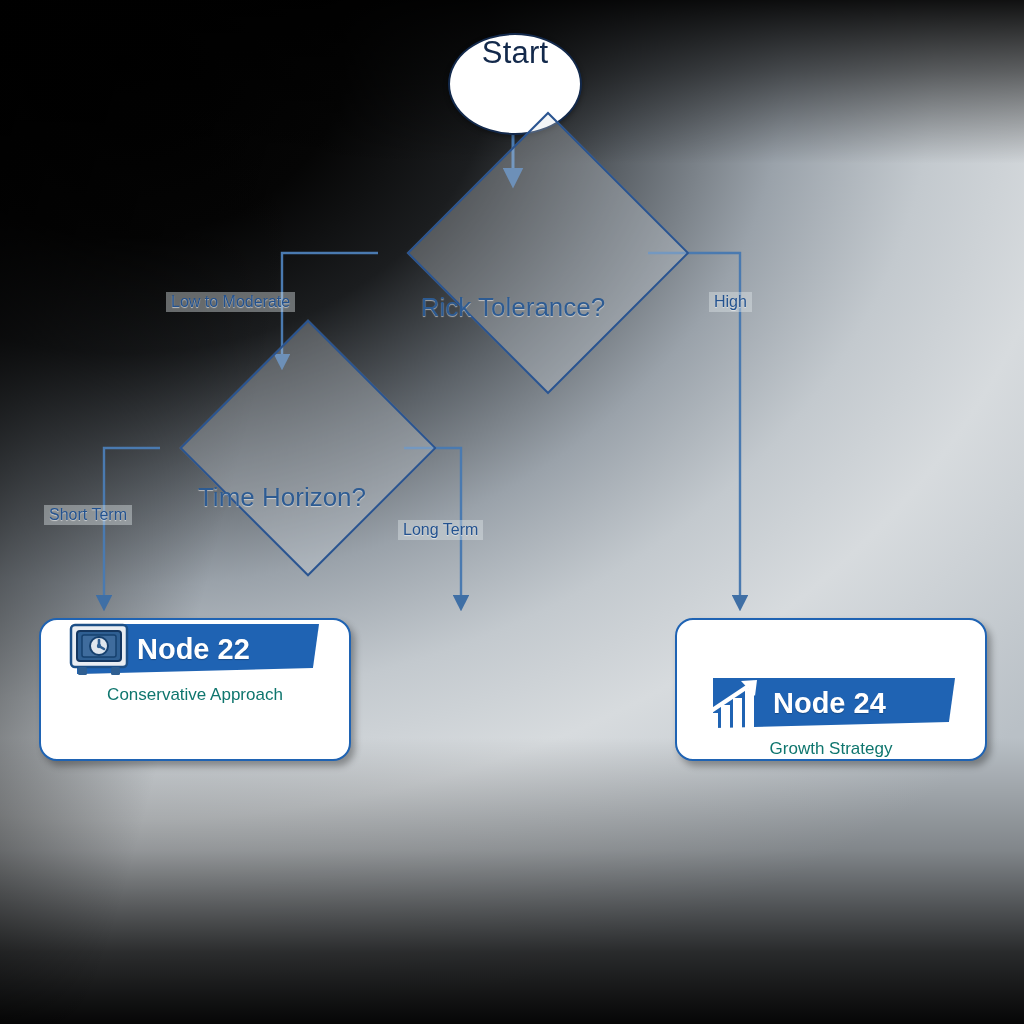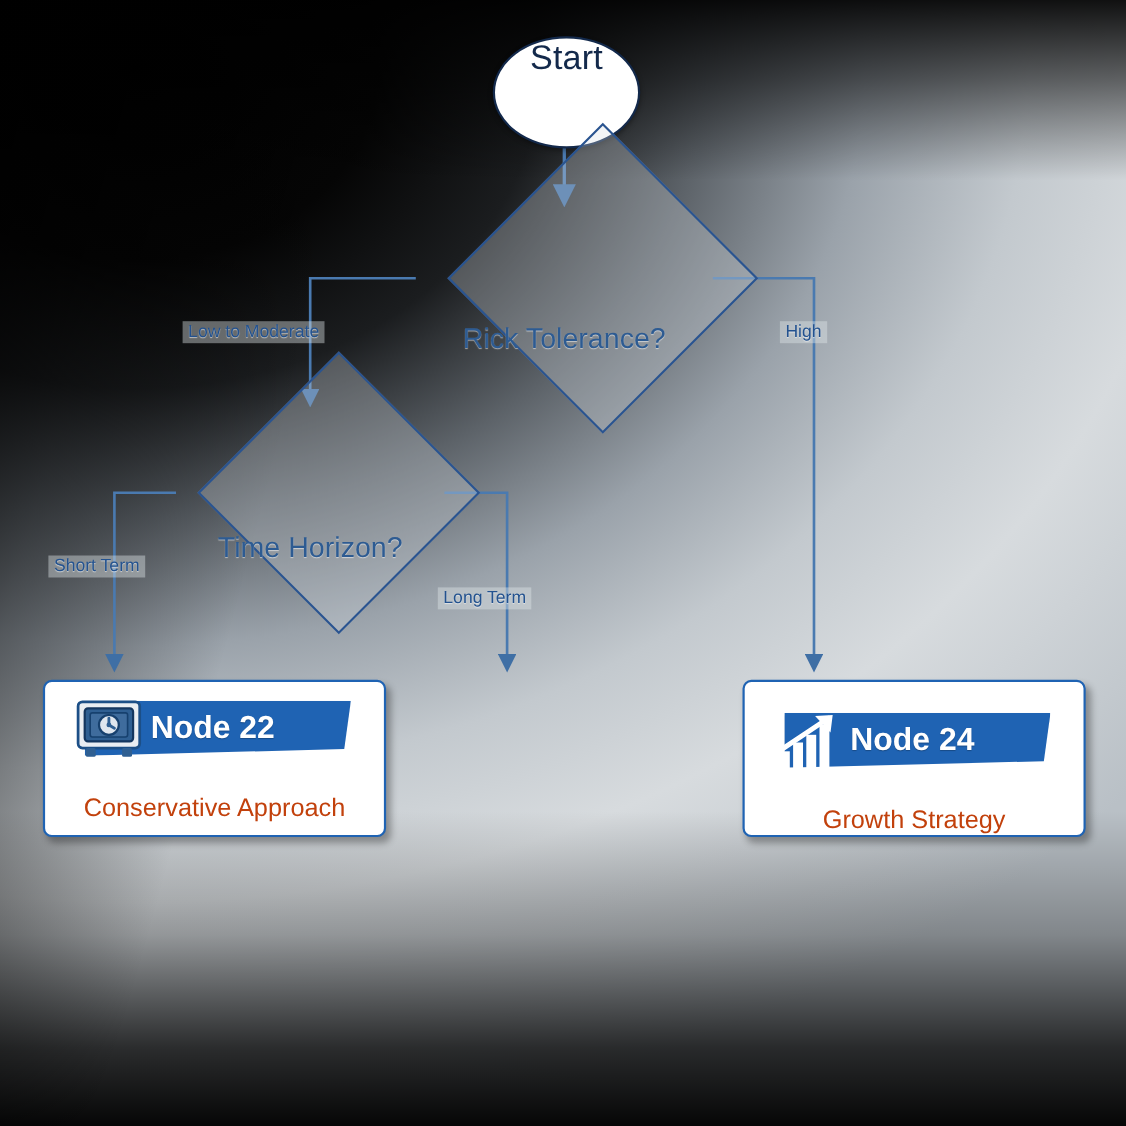--- a/index.html
+++ b/index.html
@@ -111,28 +111,27 @@
     padding: 1px 5px;
     text-shadow: 0 1px 1px rgba(255,255,255,0.6);
   }
 
   
   .card {
     width: 312px;
     height: 143px;
     background: #ffffff;
     border: 2.5px solid #1f63b3;
-    border-radius: 8px;
+    border-radius: 18px;
     box-shadow: 4px 5px 7px rgba(0,0,0,0.32);
     box-sizing: border-box;
     display: flex;
     flex-direction: column;
     align-items: center;
     justify-content: flex-start;
-    padding-top: 13px;
   }
   .card-banner-row {
     display: flex;
     align-items: center;
     justify-content: flex-start;
     width: 100%;
     height: 62px;
     position: relative;
   }
   .banner {
@@ -164,23 +163,23 @@
     left: 25px;
     top: 0px;
     width: 66px;
     height: 62px;
     z-index: 4;
     display: flex;
     align-items: center;
     justify-content: center;
   }
   .card-caption {
-    font-size: 23px;
-    color: #c2410c;
-    margin-top: 26px;
+    font-size: 17px;
+    color: #0f766e;
+    margin-top: 3px;
     white-space: nowrap;
   }
 </style>
 </head>
 <body>
 
 <div id="backdrop"></div>
 <div id="vignette"></div>
 
 <svg id="connectors" viewBox="0 0 1024 1024" xmlns="http://www.w3.org/2000/svg">
@@ -214,21 +213,21 @@
   <div class="diamond-shape" style="left:57px; top:-26px; width:182px; height:182px;"></div>
   <span class="diamond-label">Time Horizon?</span>
 </div>
 
 <div class="edge-label" style="left:166px; top:292px;">Low to Moderate</div>
 
 <div class="edge-label" style="left:709px; top:292px;">High</div>
 
 <div class="edge-label" style="left:44px; top:505px;text-align:right;">Short Term</div>
 
-<div class="edge-label" style="left:398px; top:534px;">Long Term</div>
+<div class="edge-label" style="left:398px; top:520px;">Long Term</div>
 
 <div class="node card" style="left:39px; top:618px;">
   <div class="card-banner-row">
     <div class="banner"></div>
     <div class="card-icon">
       <svg width="62" height="56" viewBox="0 0 62 56" xmlns="http://www.w3.org/2000/svg">
         <rect x="3" y="2" width="56" height="42" rx="4" fill="#e9edf2" stroke="#1c4f87" stroke-width="2.5"></rect>
         <rect x="9" y="8" width="44" height="30" rx="3" fill="#2f5f92" stroke="#14365f" stroke-width="2"></rect>
         <rect x="14" y="12" width="34" height="22" rx="2" fill="#3f6c9d" stroke="#16406e" stroke-width="1.5"></rect>
         <circle cx="31" cy="23" r="9" fill="#dfe6ee" stroke="#16406e" stroke-width="2"></circle>

